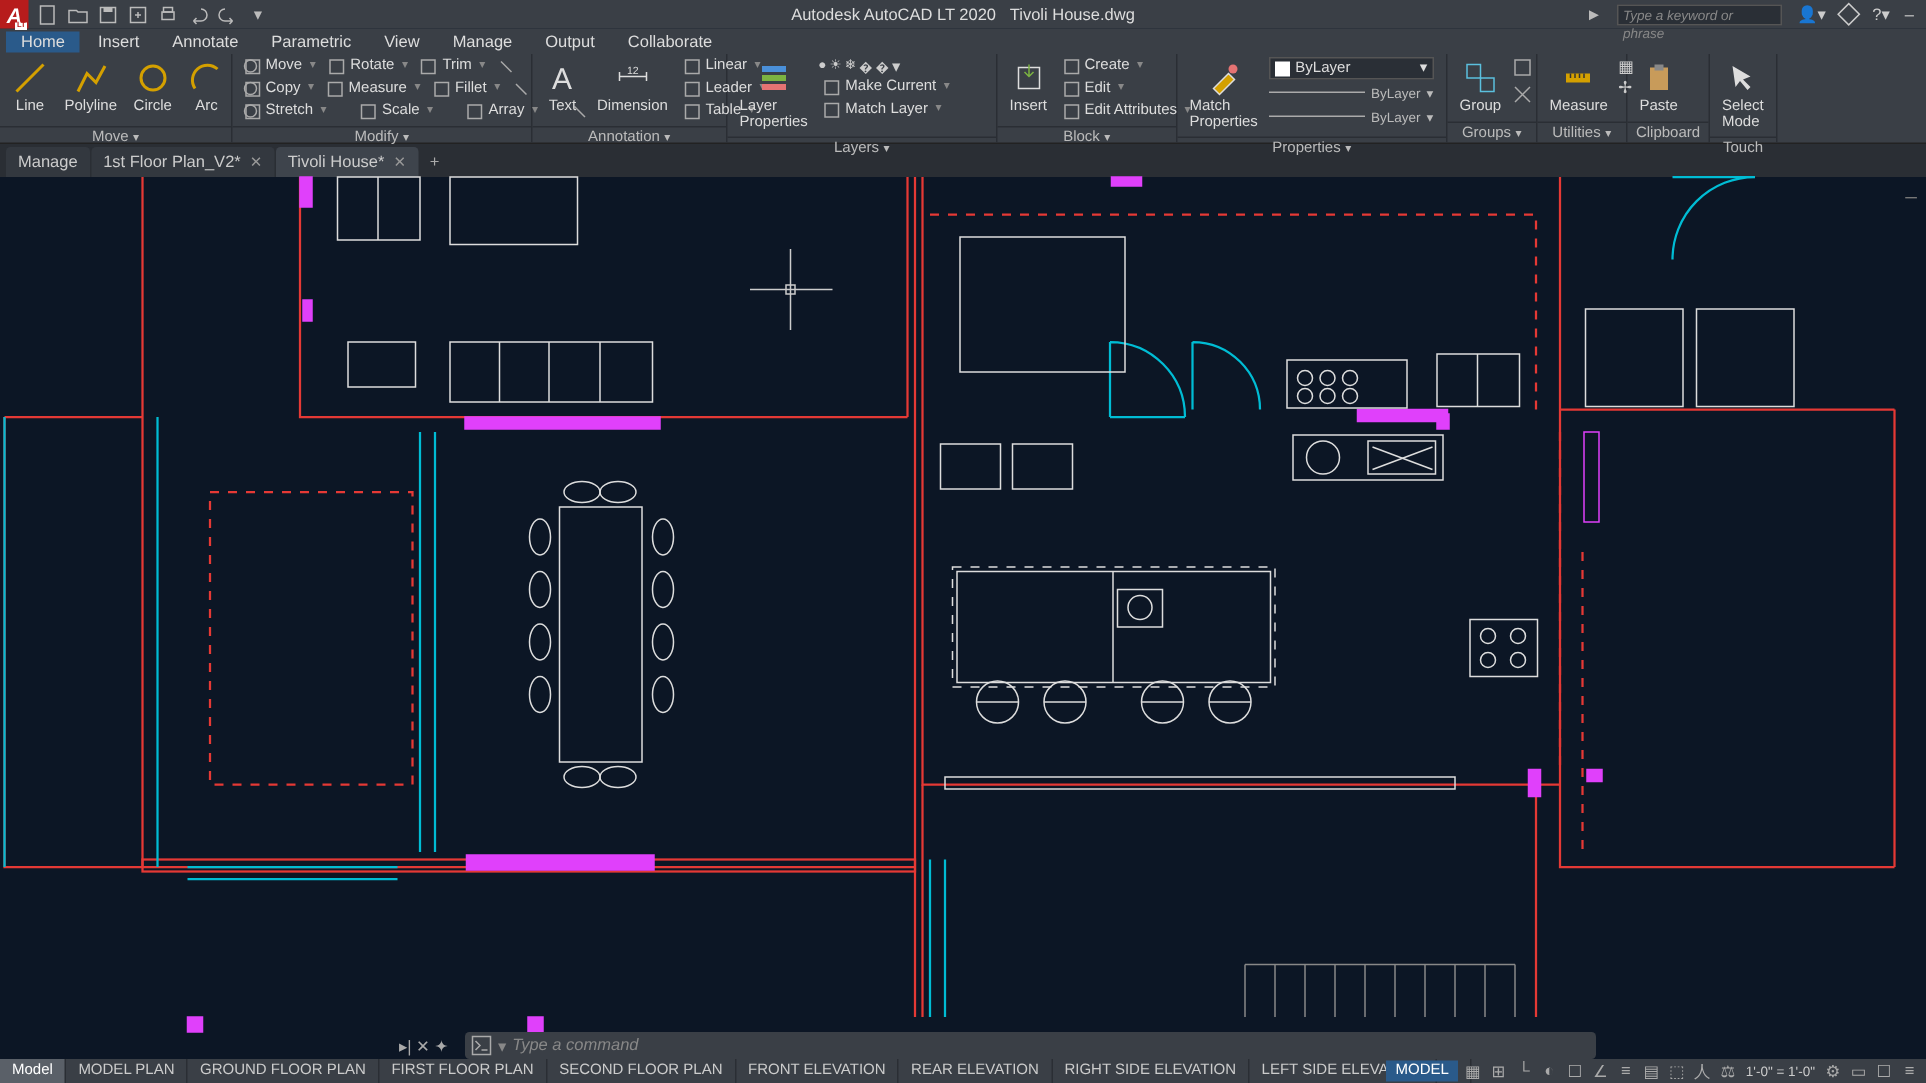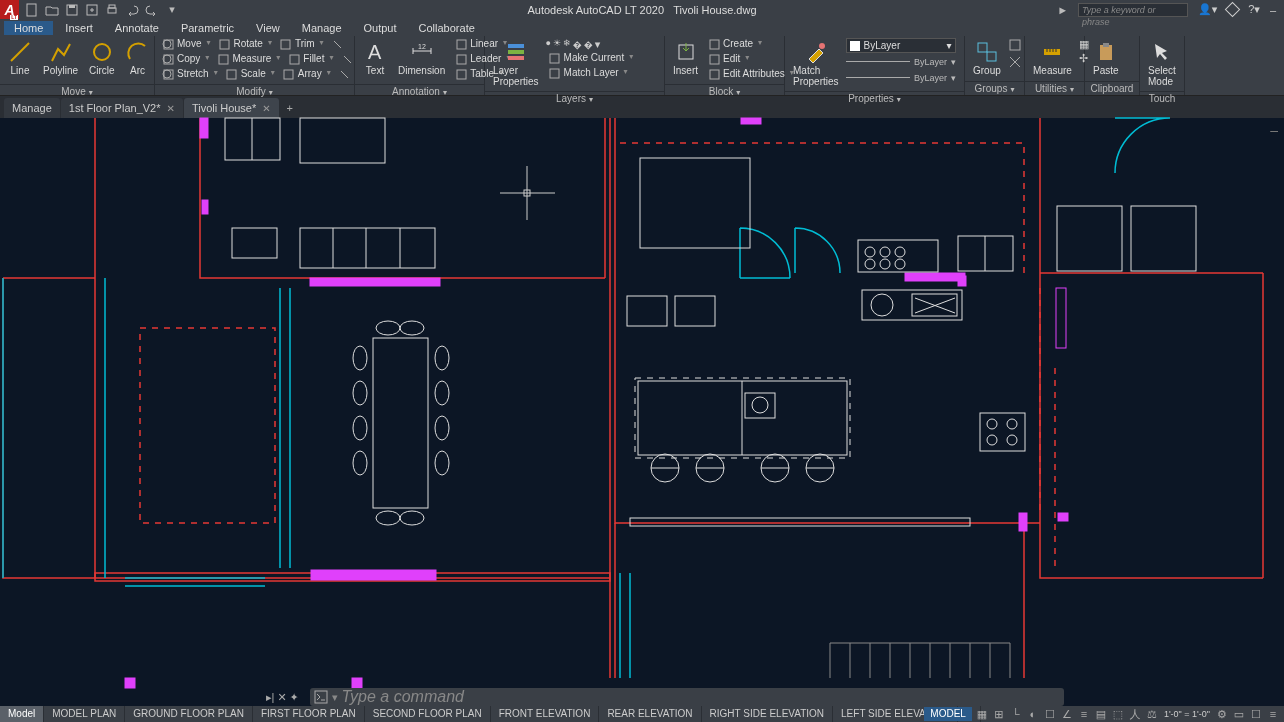--- a/index.html
+++ b/index.html
@@ -39,21 +39,21 @@
 .filetab .close { color:#999; font-size:10px; }
 .filetab-plus { width:20px; height:20px; display:flex; align-items:center; justify-content:center; color:#aaa; }
 
 
 .canvas { position:absolute; top:118px; left:0; right:0; bottom:34px; background:#0c1625; }
 .canvas svg { width:100%; height:100%; }
 
 
 .cmdline { position:absolute; bottom:16px; left:270px; right:220px; height:18px; background:#3a3f46; display:flex; align-items:center; padding:0 4px; border-radius:3px; }
 .cmdline .prompt { width:14px; height:14px; text-align:center; color:#ddd; margin-right:4px; }
-.cmdline .input { flex:1; font-size:16px; font-style:italic; color:#888; }
+.cmdline .input { flex:1; font-size:11px; font-style:italic; color:#888; }
 .cmd-icons { position:absolute; bottom:16px; left:270px; display:flex; gap:3px; align-items:center; height:18px; }
 .cmd-icons div { color:#aaa; font-size:11px; }
 
 .layouttabs { position:absolute; bottom:0; left:0; right:0; height:16px; background:#3a3f46; display:flex; }
 .layouttab { padding:0 8px; font-size:10px; color:#ccc; border-right:1px solid #2a2e34; line-height:16px; }
 .layouttab.active { background:#5a6068; color:#fff; }
 .status-right { position:absolute; right:4px; display:flex; align-items:center; gap:3px; height:16px; }
 .status-right .sbtn { font-size:9px; color:#ccc; padding:0 2px; }
 .status-right .sicon { width:14px; height:14px; display:flex; align-items:center; justify-content:center; color:#aaa; }
 .model-btn { background:#2a5a8a; color:#fff; padding:0 6px; font-size:10px; line-height:14px; height:14px; }
@@ -261,21 +261,21 @@
             <span style="margin-left:2px;font-size:8px;color:#888">▾</span>
           </div>
           <div class="small-btn">
             <div class="sicon">
               <svg width="11" height="11">
                 <path d="M2 2l7 7" stroke="#aaa"></path>
               </svg>
             </div>
           </div>
         </div>
-        <div style="display:flex;gap:2px">
+        <div style="display:flex;gap:16px">
           <div class="small-btn">
     <div class="sicon">
               <svg width="11" height="11">
                 <rect x="1" y="1" width="9" height="9" fill="none" stroke="#aaa"></rect>
               </svg>
             </div>
     <span>Stretch</span>
             <span style="margin-left:2px;font-size:8px;color:#888">▾</span>
           </div>
           <div class="small-btn">

